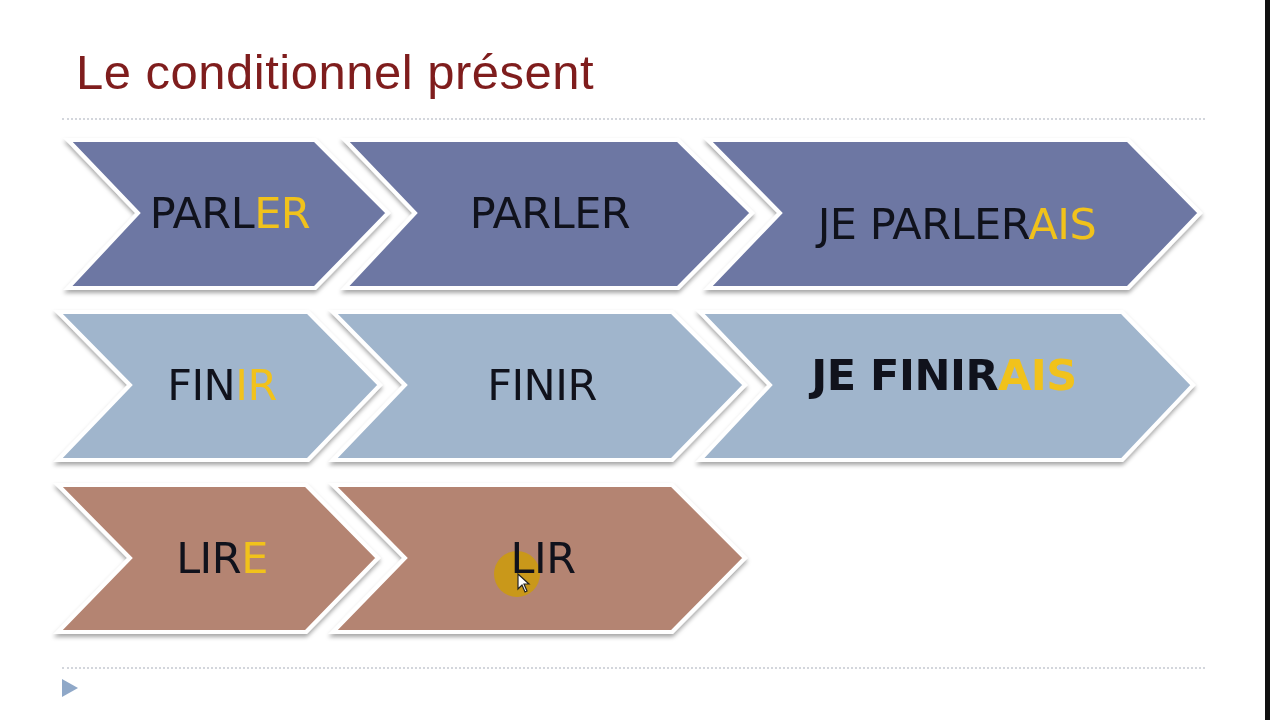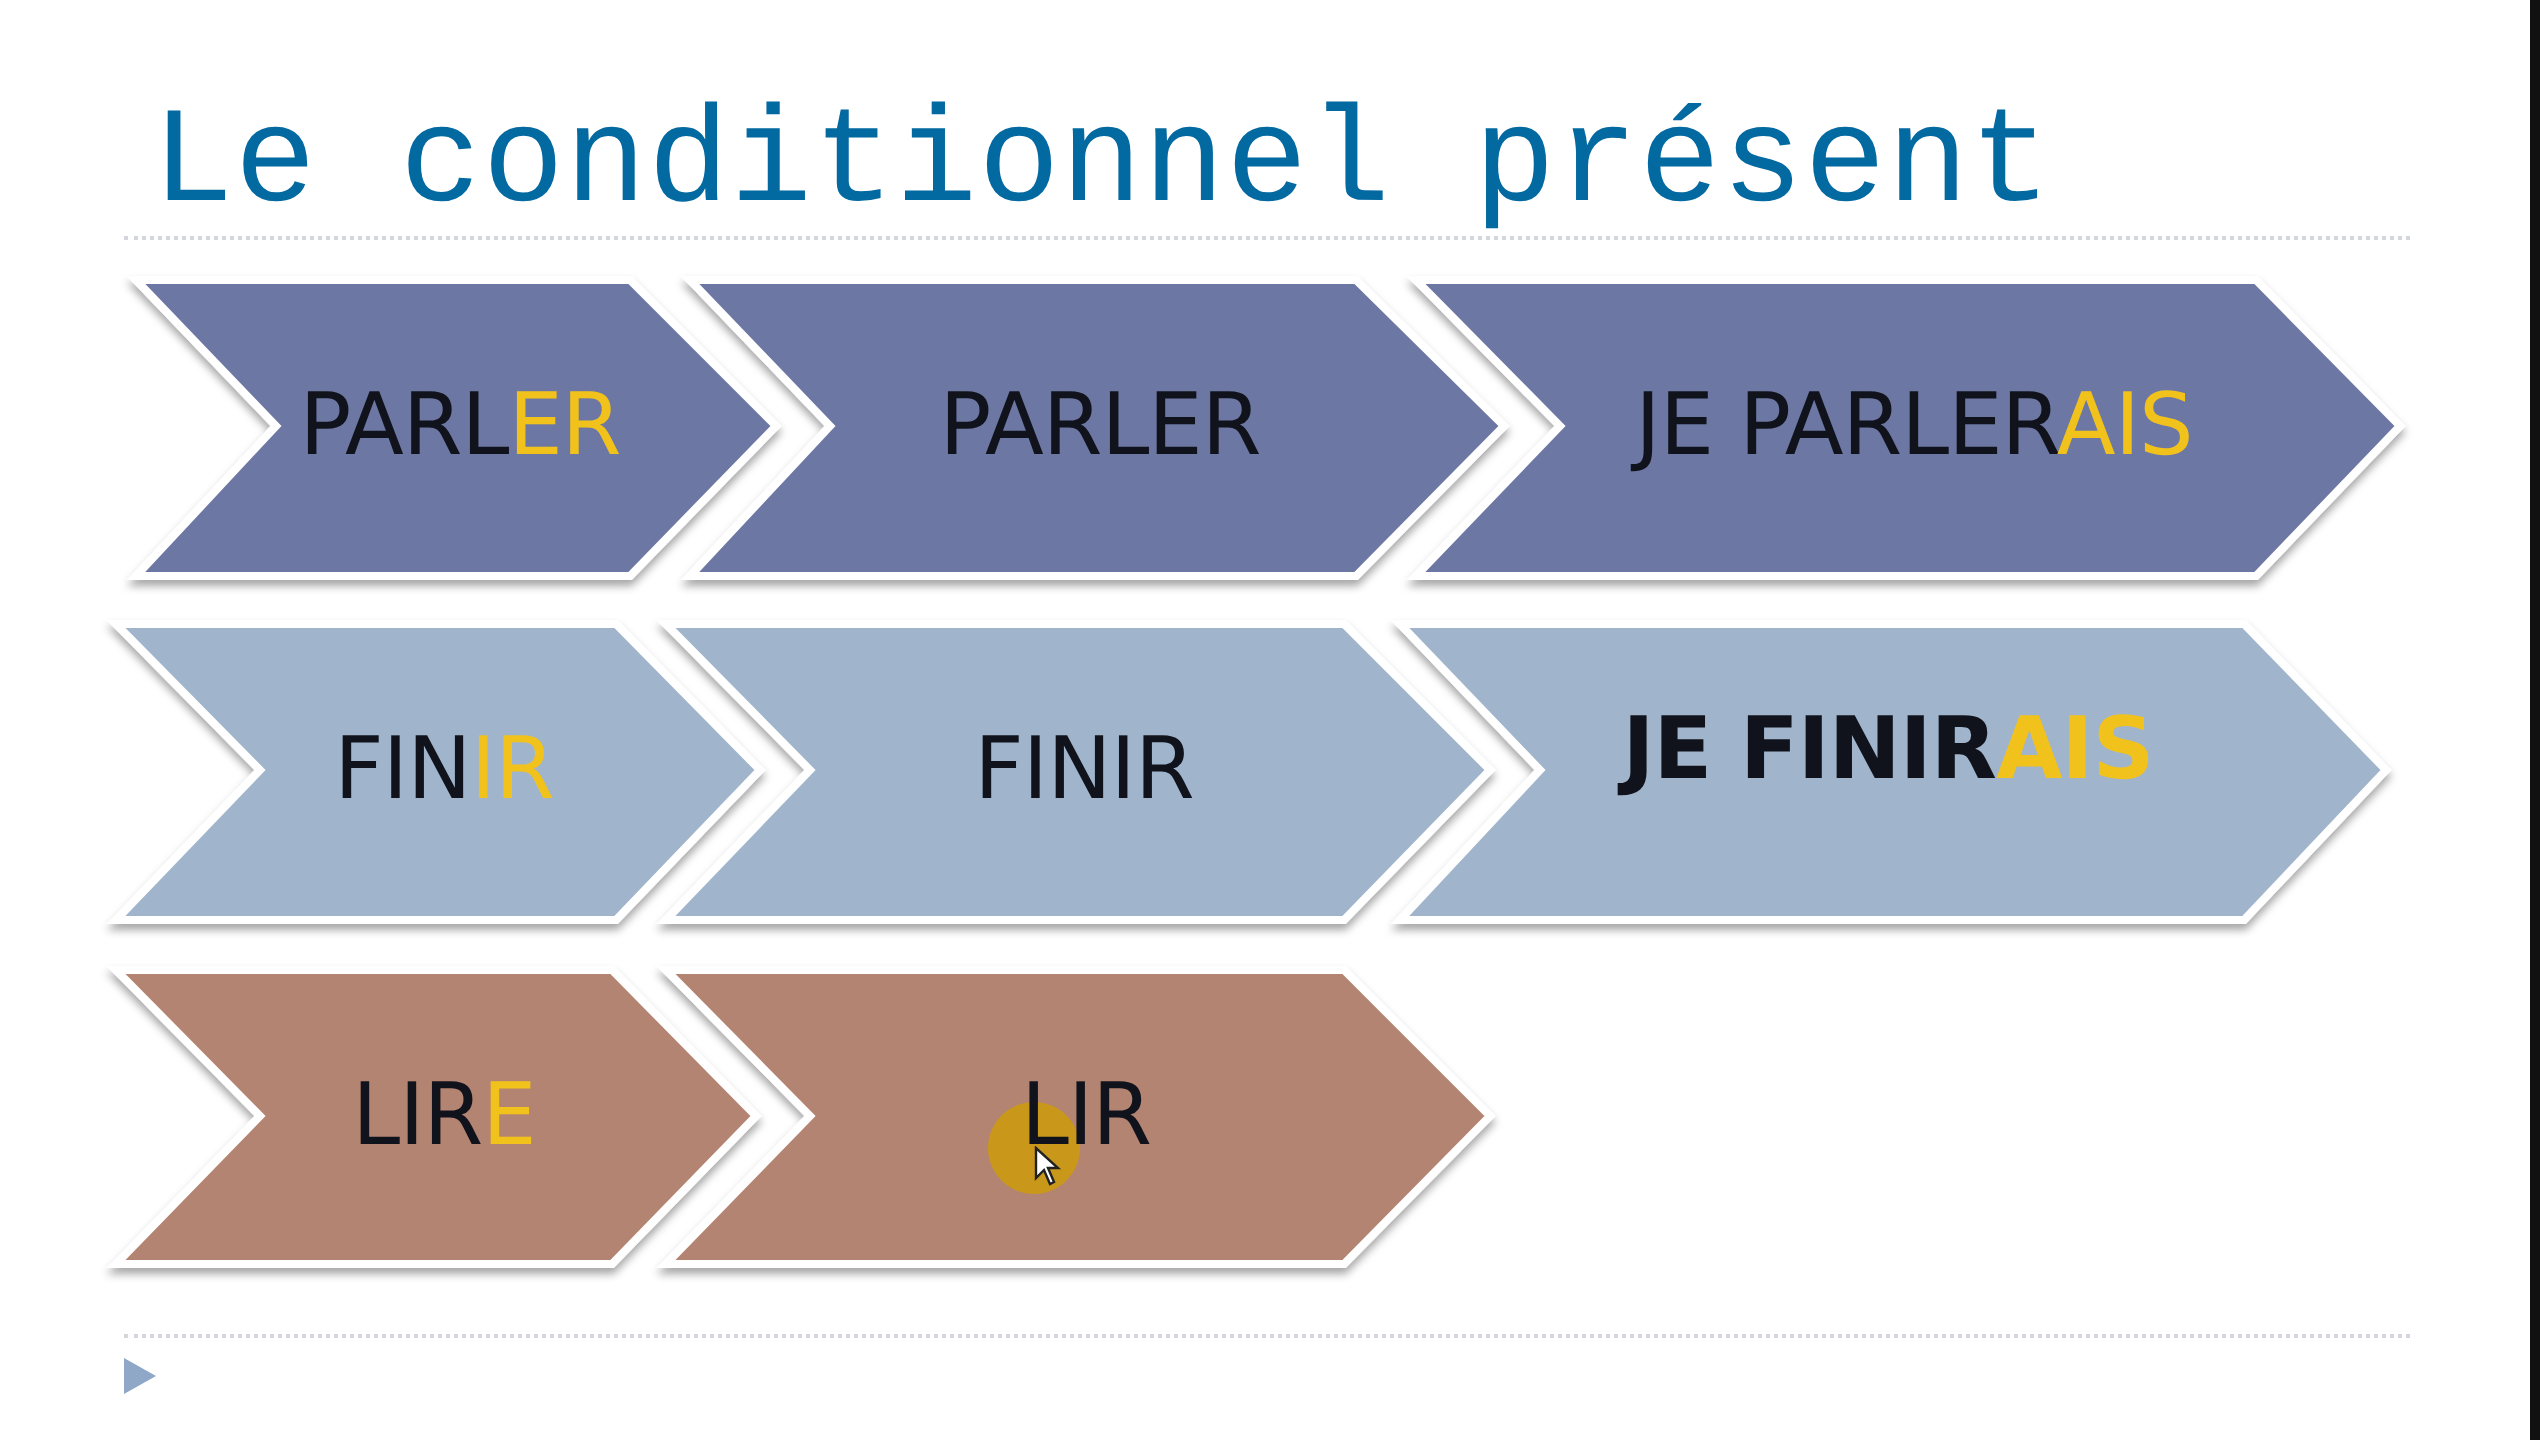--- a/index.html
+++ b/index.html
@@ -3,22 +3,22 @@
 <meta charset="utf-8">
 <style>
   html, body { margin: 0; padding: 0; }
   body {
     width: 1270px; height: 720px; background: #ffffff; position: relative; overflow: hidden;
     font-family: "Liberation Sans", sans-serif;
   }
   .right-bar { position: absolute; left: 1265px; top: 0; width: 5px; height: 720px; background: #111; }
   .title {
     position: absolute; left: 76px; top: 44px; margin: 0;
-    font-family: Liberation Mono, monospace;
-    font-size: 68px; font-weight: normal; color: #0369a1; letter-spacing: 0.5px;
+    font-family: Liberation Sans, sans-serif;
+    font-size: 49px; font-weight: normal; color: #7f1d1d; letter-spacing: 0.5px;
   }
   .rule {
     position: absolute; left: 62px; width: 1143px; height: 0;
     border-top: 2px dotted #d3d6dc;
   }
   .rule.top { top: 118px; }
   .rule.bottom { top: 667px; }
   svg.diagram { position: absolute; left: 0; top: 0; }
   .label {
     position: absolute; transform: translate(-50%, -50%);
@@ -65,21 +65,21 @@
   </g>
 
   <g>
     <polygon points="58,485 306,485 378,558 306,632 58,632 130,558" fill="#b48472" stroke="#ffffff" stroke-width="4" filter="url(#sh)"></polygon>
     <polygon points="333,485 672,485 745,558 672,632 333,632 405,558" fill="#b48472" stroke="#ffffff" stroke-width="4" filter="url(#sh)"></polygon>
   </g>
 </svg>
 
 <div class="label" style="left:230px; top:213px;"><span>PARL</span><span class="hl">ER</span></div>
 <div class="label" style="left:550px; top:213px;"><span>PARLER</span><span class="hl"></span></div>
-<div class="label" style="left:957px; top:213px;"><span>JE PARLER</span><span class="hl">AIS</span></div>
+<div class="label" style="left:957px; top:224px;"><span>JE PARLER</span><span class="hl">AIS</span></div>
 
 <div class="label" style="left:222px; top:385px;"><span>FIN</span><span class="hl">IR</span></div>
 <div class="label" style="left:542px; top:385px;"><span>FINIR</span><span class="hl"></span></div>
 <div class="label" style="left:944px; top:375px;font-weight:bold;"><span>JE FINIR</span><span class="hl">AIS</span></div>
 
 <div class="cursor-halo"></div>
 <div class="label" style="left:222px; top:558px;"><span>LIR</span><span class="hl">E</span></div>
 <div class="label" style="left:543px; top:558px;"><span>LIR</span><span class="hl"></span></div>
 
 <svg class="cursor" width="14" height="20" viewBox="0 0 14 20">

